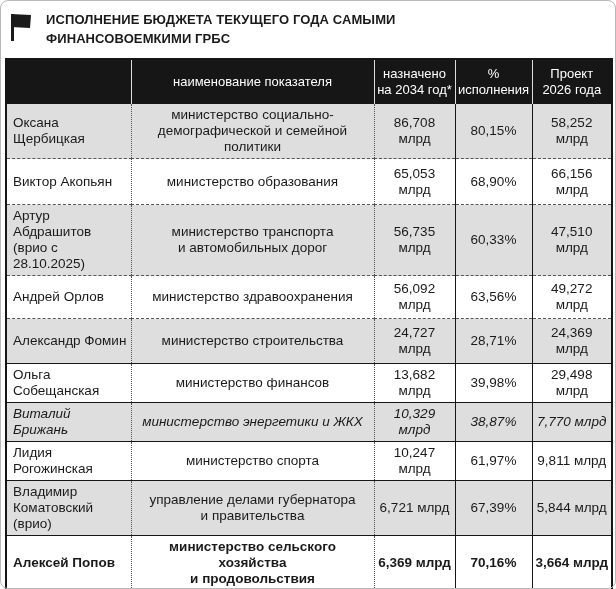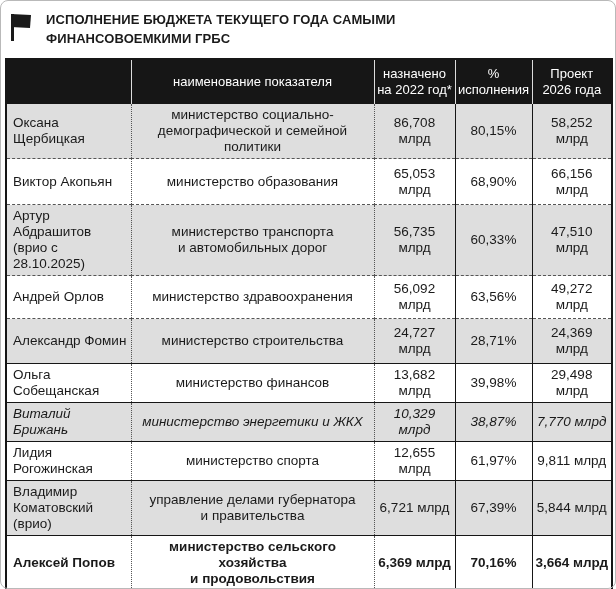--- a/index.html
+++ b/index.html
@@ -81,21 +81,21 @@
       <col style="width:243px">
       <col style="width:81px">
       <col style="width:77px">
       <col style="width:80px">
     </colgroup>
     <thead>
       <tr id="header-row">
           <th></th>
           <th>наименование показателя</th>
           <th>назначено
-на 2022 год*</th>
+на 2034 год*</th>
           <th>%
 исполнения</th>
           <th>Проект
 2026 года</th>
         </tr>
     </thead>
     <tbody id="table-body">
         <tr class="gray" style="height: 49px;">
           <td>Оксана Щербицкая</td>
           <td>министерство социально-
@@ -150,21 +150,21 @@
         <tr class="gray solid-sep" style="height: 33px; font-style: italic;">
           <td>Виталий Брижань</td>
           <td>министерство энергетики и ЖКХ</td>
           <td>10,329 млрд</td>
           <td>38,87%</td>
           <td>7,770 млрд</td>
         </tr>
         <tr class="solid-sep" style="height: 33px;">
           <td>Лидия Рогожинская</td>
           <td>министерство спорта</td>
-          <td>12,655 млрд</td>
+          <td>10,247 млрд</td>
           <td>61,97%</td>
           <td>9,811 млрд</td>
         </tr>
         <tr class="gray solid-sep" style="height: 47px;">
           <td>Владимир
 Коматовский (врио)</td>
           <td>управление делами губернатора
 и правительства</td>
           <td>6,721 млрд</td>
           <td>67,39%</td>

